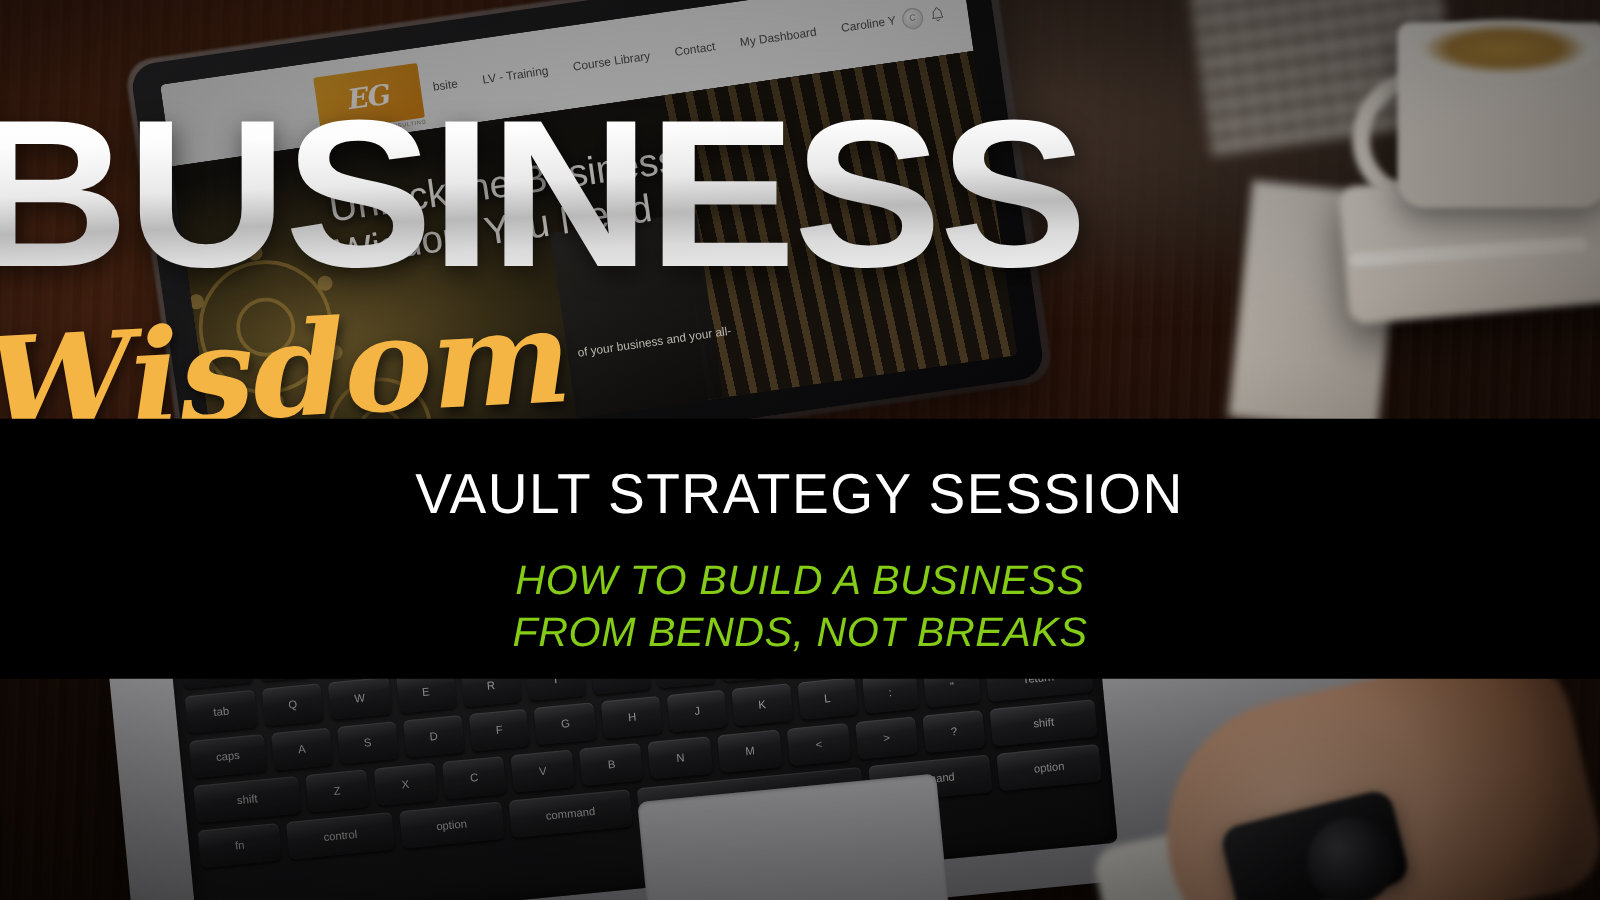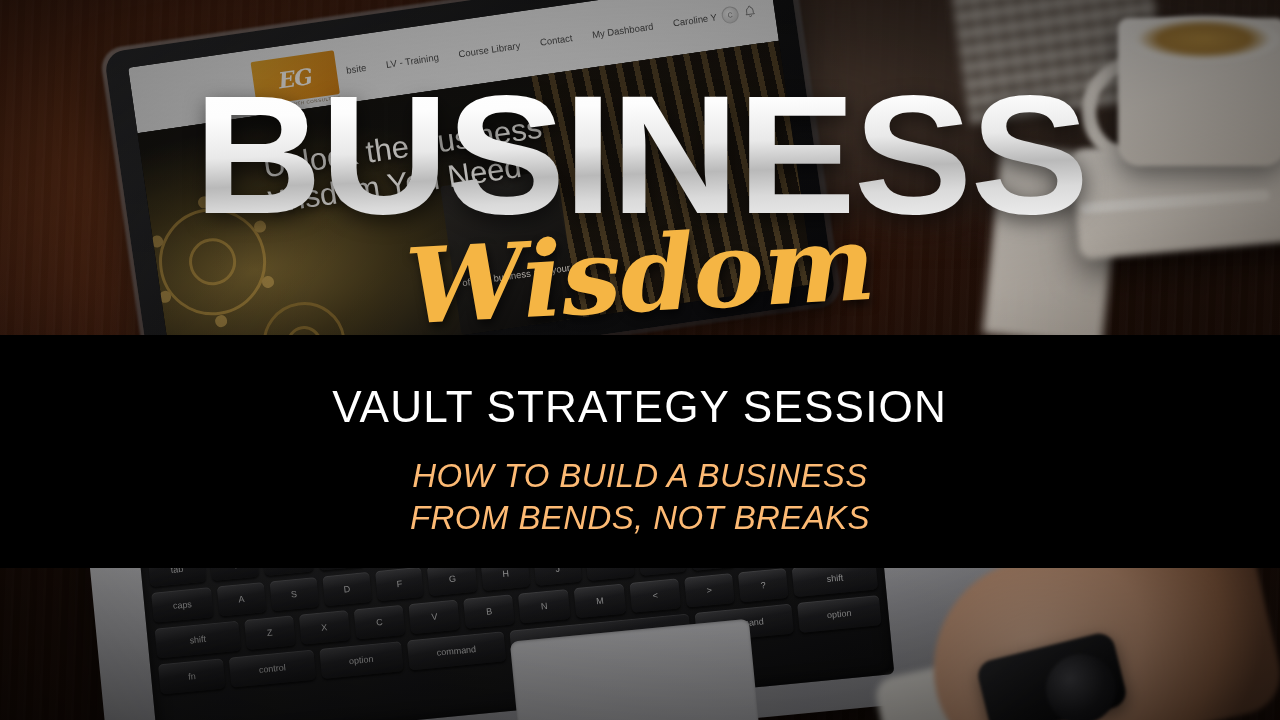--- a/index.html
+++ b/index.html
@@ -298,21 +298,21 @@
   .vignette{
     position:absolute; inset:0;
     background:
       radial-gradient(ellipse 85% 80% at 50% 45%, rgba(0,0,0,0) 30%, rgba(0,0,0,.42) 82%, rgba(0,0,0,.62) 100%),
       linear-gradient(180deg, rgba(0,0,0,.22) 0%, rgba(0,0,0,.1) 40%, rgba(0,0,0,.3) 100%);
   }
 
   
   .title-wrap{
     position:absolute; left:0; right:0; top:78px; height:230px;
-    text-align:center;
+    text-align:left;
     pointer-events:none;
   }
   .title-main{
     display:inline-block;
     font-family: "Liberation Sans", sans-serif;
     font-weight: 700;
     font-size: 168px;
     line-height: .92;
     letter-spacing: -2px;
     transform: scaleX(1.06);
@@ -338,21 +338,21 @@
     font-weight: 700;
     font-size: 104px;
     letter-spacing: -1px;
     color: #f5b544;
     transform: rotate(-3deg) scaleX(1.02);
     text-shadow: 2px 5px 9px rgba(0,0,0,.6);
   }
 
   
   .banner{
-    position:absolute; left:0; right:0; top:335px; height:233px;
+    position:absolute; left:0; right:0; top:335px; height:208px;
     background:#000;
     display:flex;
     flex-direction:column;
     align-items:center;
     justify-content:center;
     padding-top: 20px;
     box-sizing: border-box;
   }
   .banner-title{
     color:#fff;
@@ -366,21 +366,21 @@
   }
   .banner-sub1{
     color:#f2f2f2;
     font-size: 33px;
     font-weight: 300;
     letter-spacing: .5px;
     line-height: 1.26;
     white-space:nowrap;
   }
   .banner-sub-italic{
-    color:#fdba74;
+    color:#84cc16;
     font-size: 33px;
     font-weight: 300;
     font-style: italic;
     letter-spacing: .4px;
     line-height: 1.26;
     white-space:nowrap;
   }
 </style>
 </head>
 <body>

